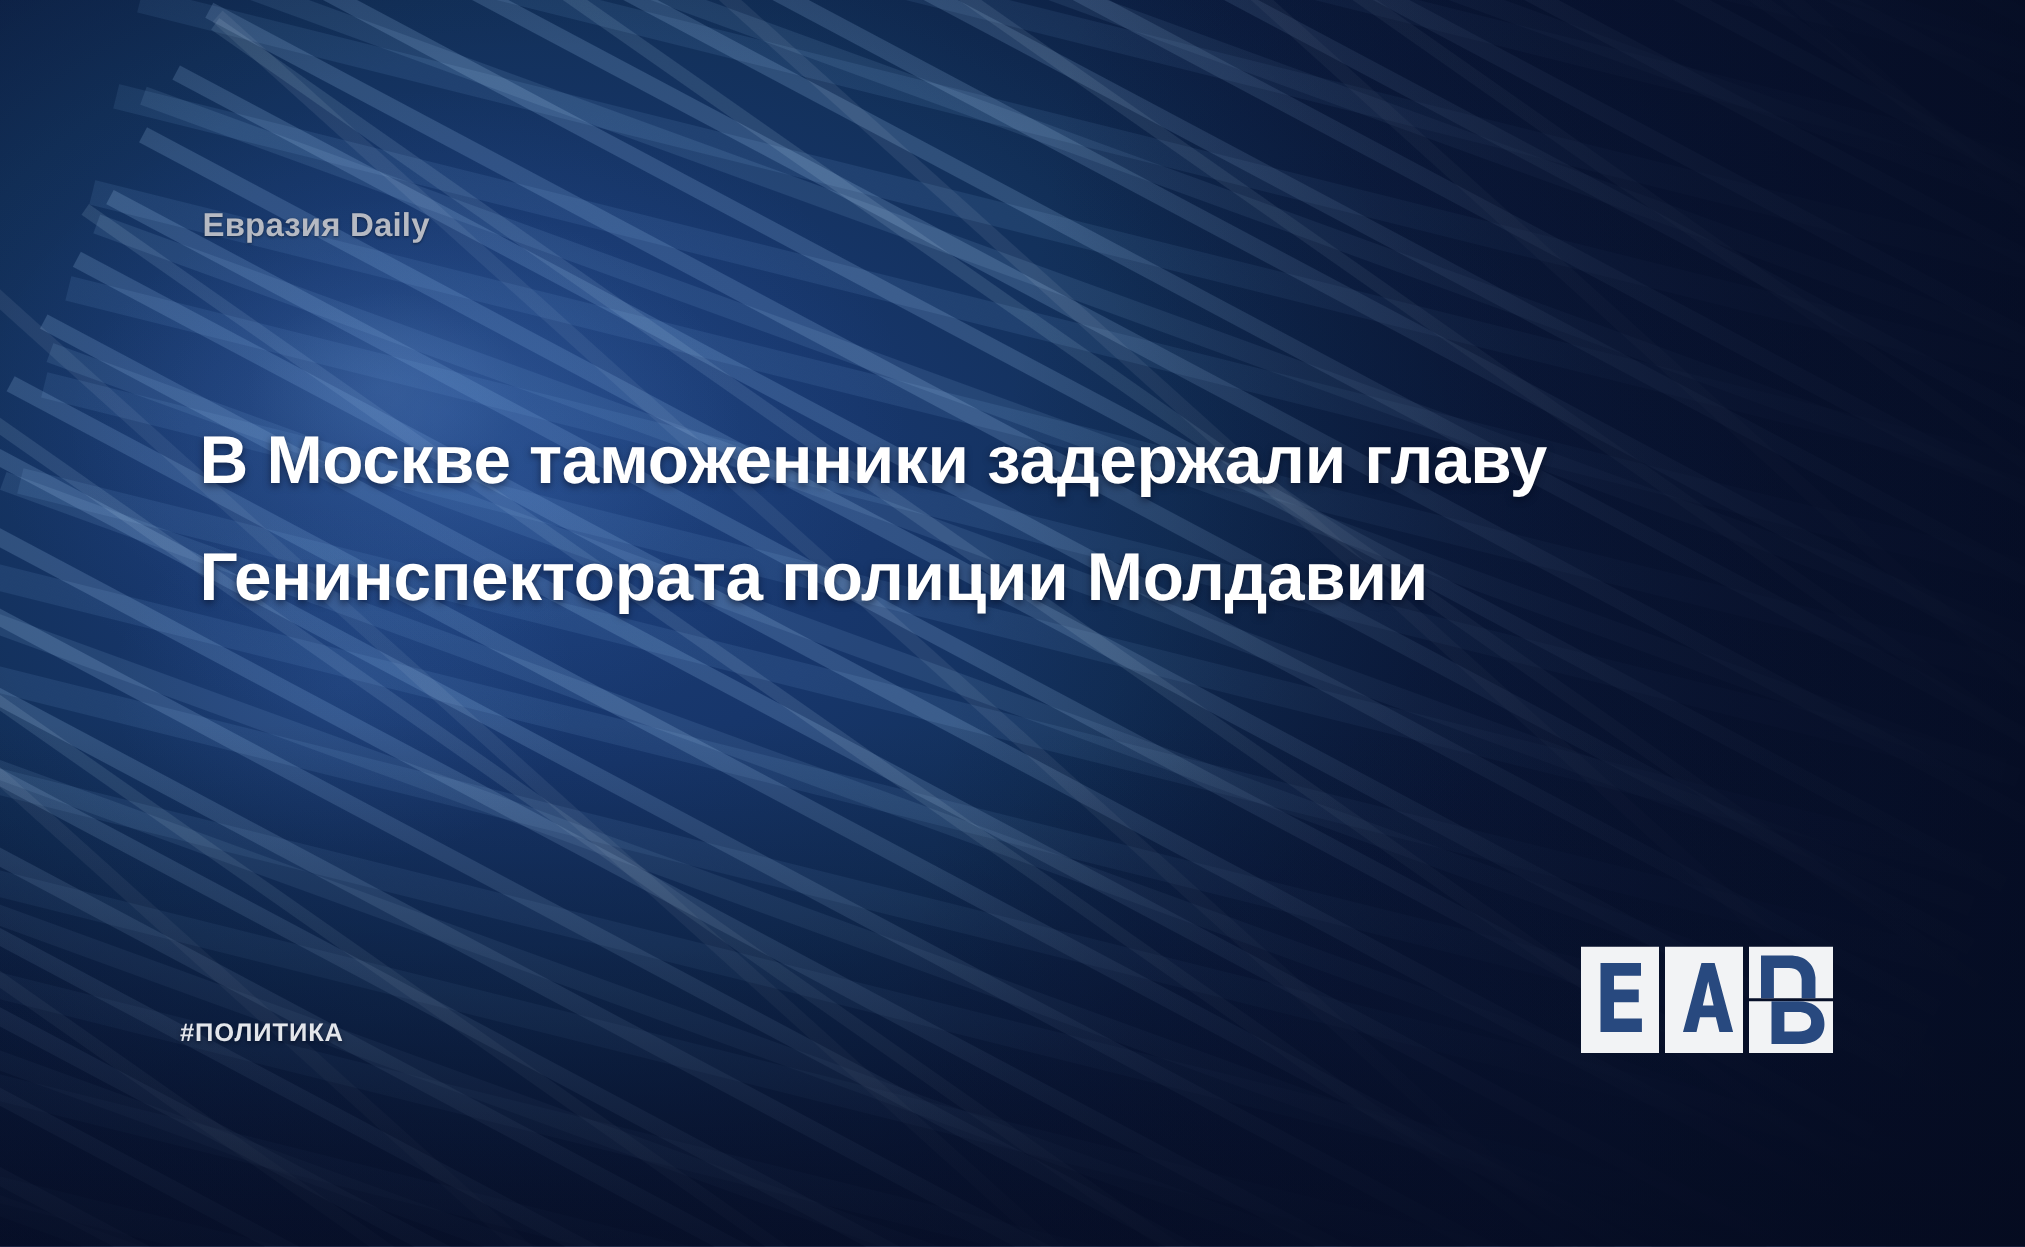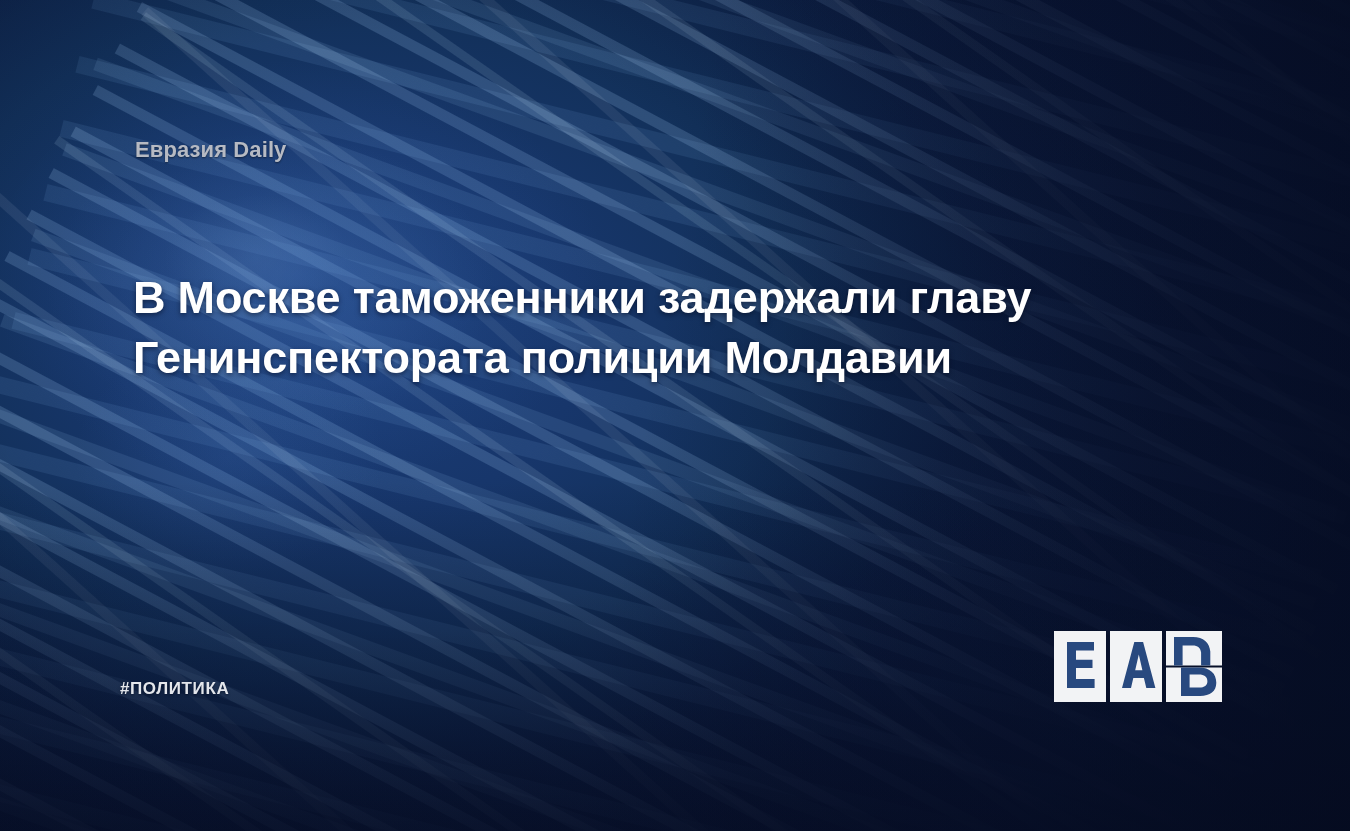--- a/index.html
+++ b/index.html
@@ -118,21 +118,21 @@
   }
 
   .headline {
     position: absolute;
     left: 133px;
     top: 268px;
     width: 930px;
     margin: 0;
     font-size: 45px;
     font-weight: bold;
-    line-height: 60px;
+    line-height: 78px;
     color: #ffffff;
     letter-spacing: -0.2px;
     text-shadow: 0 2px 5px rgba(3,10,28,0.55);
   }
 
   .tag {
     position: absolute;
     left: 120px;
     top: 679px;
     font-size: 17px;

